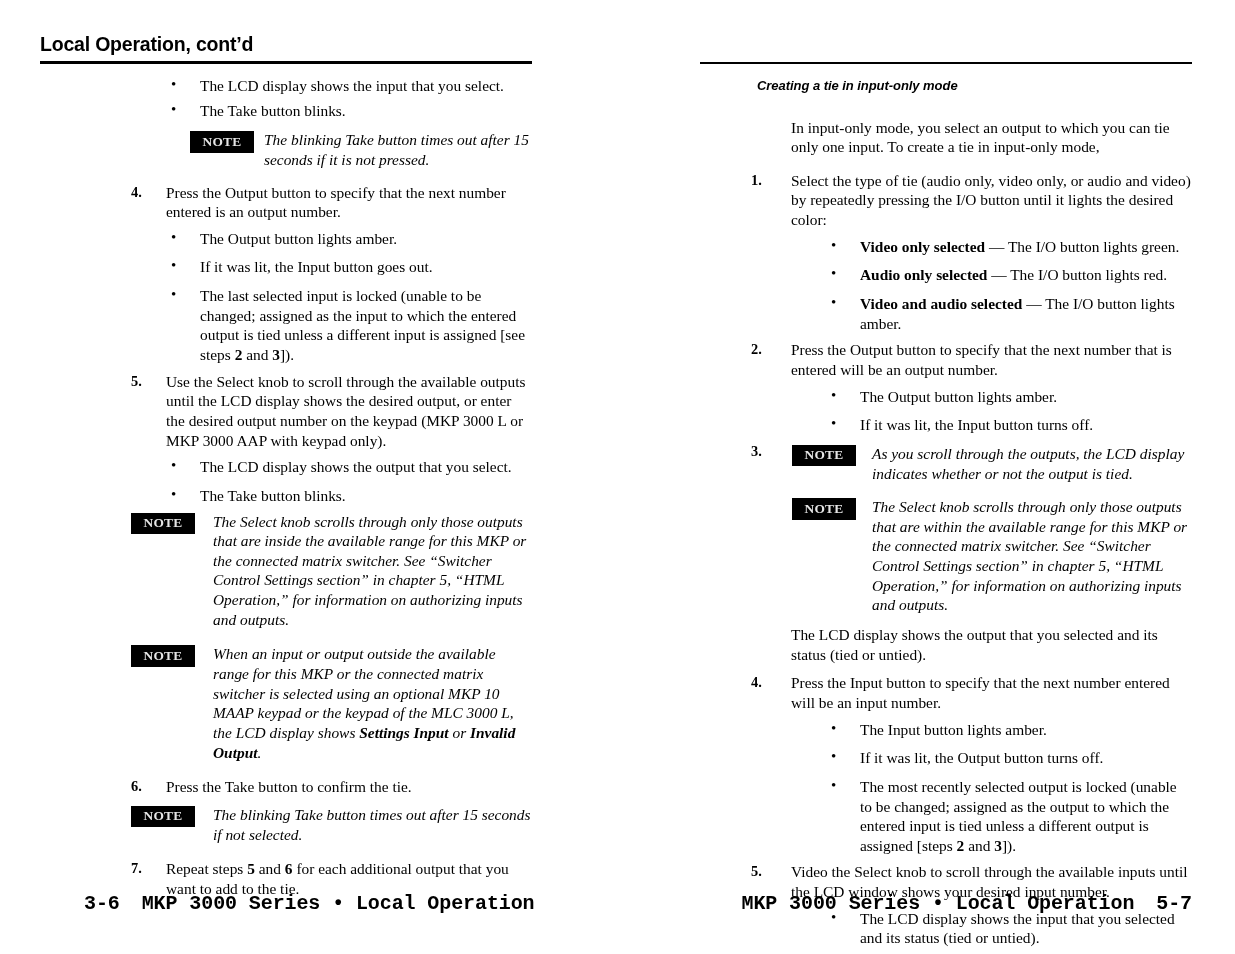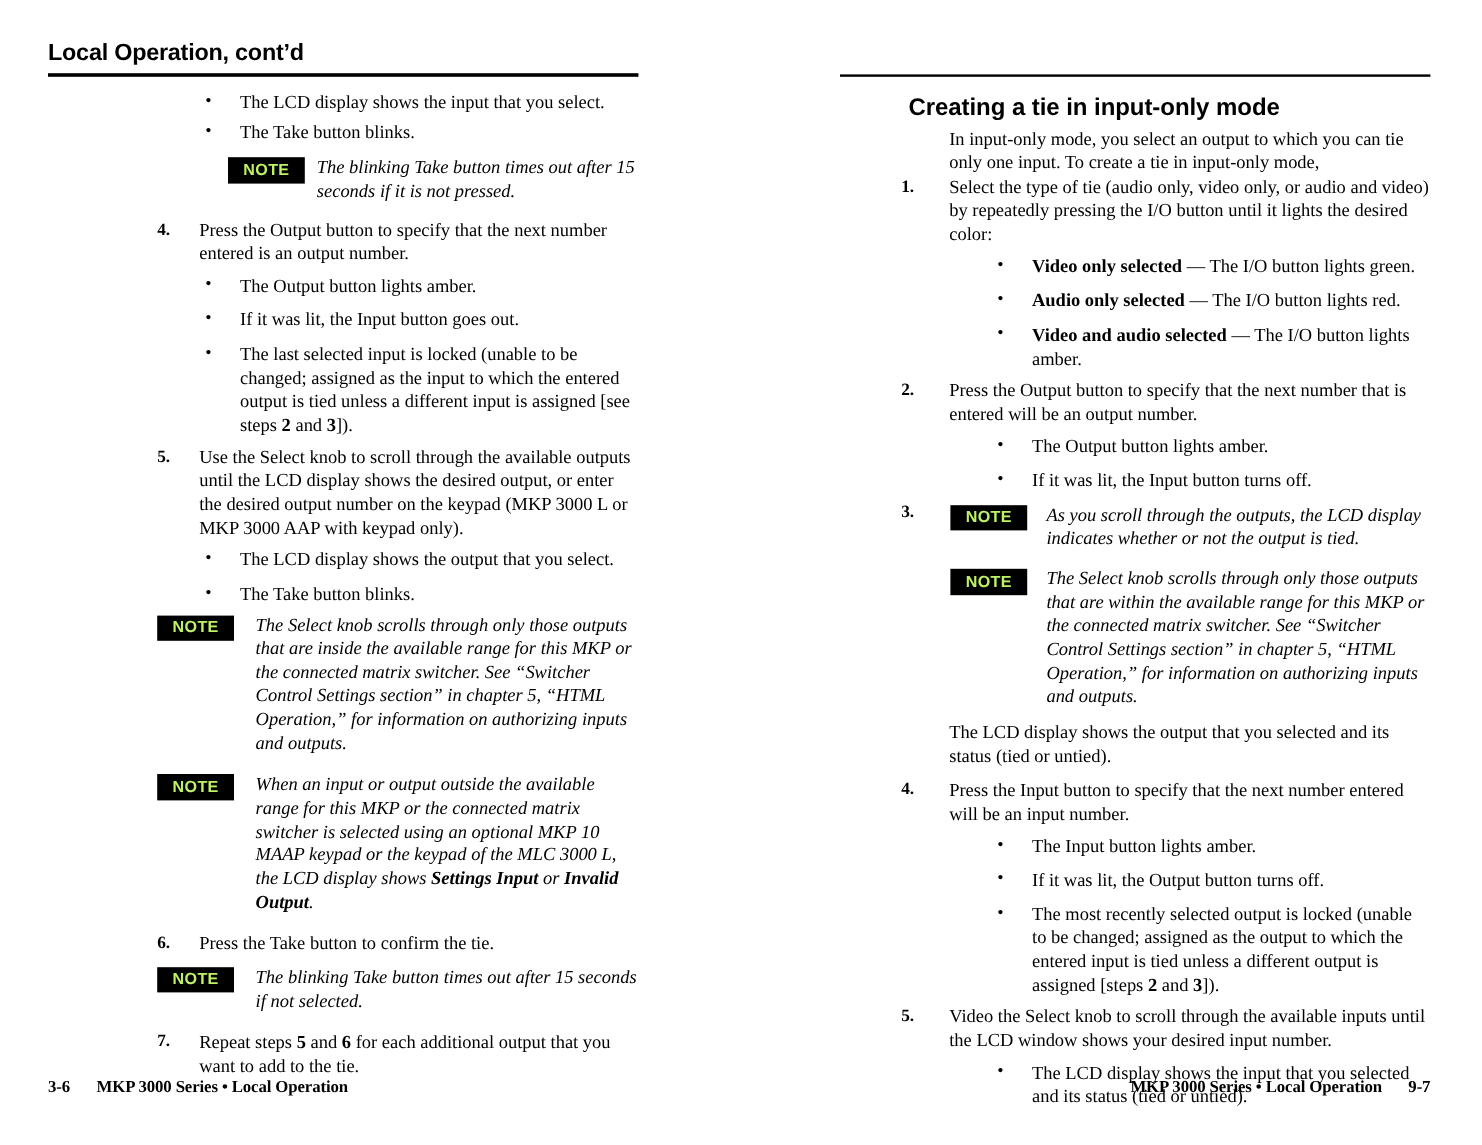--- a/index.html
+++ b/index.html
@@ -63,30 +63,31 @@
     width: 492px;
     font-size: 15.4px;
     line-height: 1.275;
   }
   .content-left  { top: 76px; }
   .content-right { top: 78px; }
 
   .sect-head {
     font-family: "Liberation Sans", "DejaVu Sans", sans-serif;
     font-weight: bold;
-    font-size: 20px;
+    font-size: 13px;
     letter-spacing: -0.05px;
-    margin: 0 0 3px 0;
+    margin: 0 0 23px 0;
     padding-left: 57px;
+    font-style: italic;
   }
 
   
   .intro {
     padding-left: 91px;
-    margin: 0 0 1px 0;
+    margin: 0 0 14px 0;
     text-indent: 0;
   }
 
   
   .step {
     position: relative;
     padding-left: 91px;
     margin: 0 0 5px 0;
   }
   .step .num {
@@ -121,22 +122,22 @@
   .note {
     position: relative;
     min-height: 20px;
     margin: 6px 0 12px 0;
   }
   .note-badge {
     position: absolute;
     top: 1px;
     display: inline-block;
     background: #000000;
-    color: #bef264;
-    font-family: Liberation Sans, sans-serif;
+    color: #e5e5e5;
+    font-family: Liberation Serif, serif;
     font-weight: bold;
     font-size: 13.4px;
     letter-spacing: 0.3px;
     line-height: 1;
     padding: 3.5px 7px 4.5px 7px;
     text-align: center;
     width: 50px;
   }
   .note-text {
     font-style: italic;
@@ -157,25 +158,26 @@
     padding-left: 91px;
     margin: 10px 0 9px 0;
   }
 
   b, .b { font-weight: bold; }
 
   
   .footer {
     position: absolute;
     bottom: 25px;
-    font-family: Liberation Serif, serif;
-    font-weight: bold;
-    font-size: 14px;
+    font-family: Liberation Mono, monospace;
+    font-weight: bold;
+    font-size: 20px;
     letter-spacing: -0.1px;
     white-space: nowrap;
+    margin-left: 44px;
   }
   .footer-left {
     left: 40px;
   }
   .footer-right {
     right: 43px;
     text-align: right;
   }
   .footer .pg { display: inline-block; }
   .footer-left .pg  { margin-right: 22px; }
@@ -358,16 +360,16 @@
       </div>
 
     </div>
   </div>
 
   <div class="footer footer-left">
     <span class="pg">3-6</span><span>MKP 3000 Series • Local Operation</span>
   </div>
 
   <div class="footer footer-right">
-    <span>MKP 3000 Series • Local Operation</span><span class="pg">9-7</span>
+    <span>MKP 3000 Series • Local Operation</span><span class="pg">5-7</span>
   </div>
 
 </div>
 
 </body></html>

